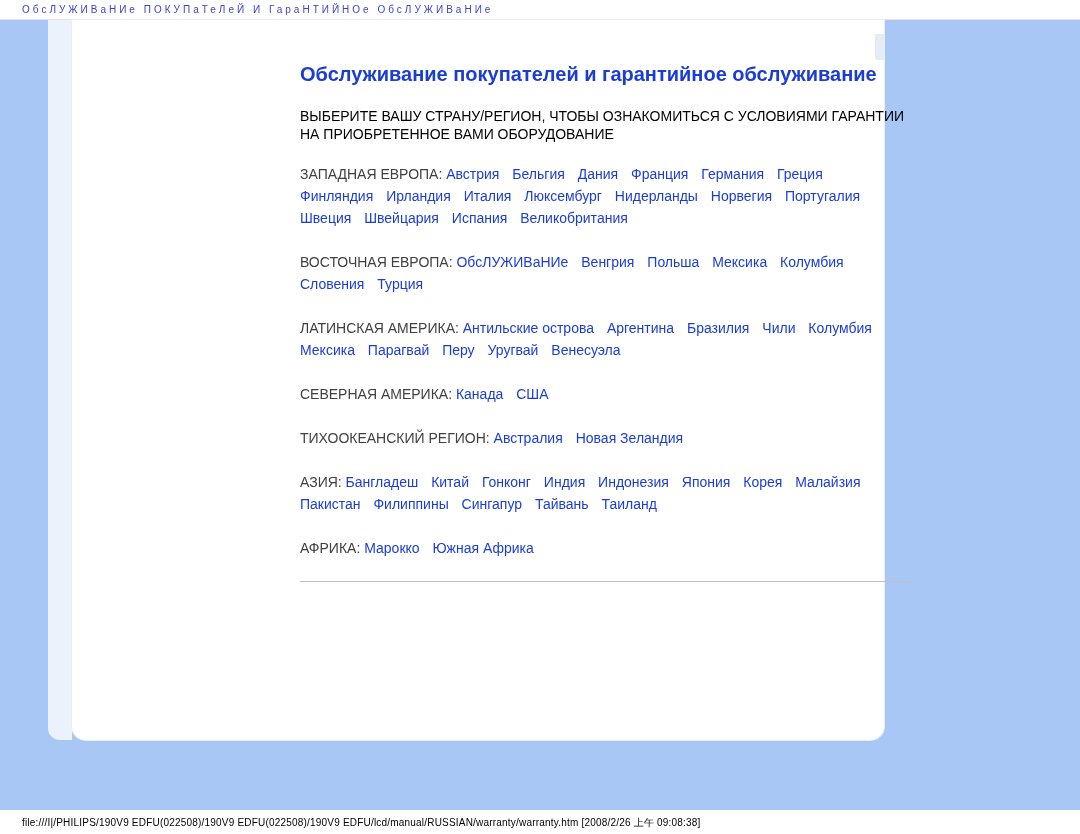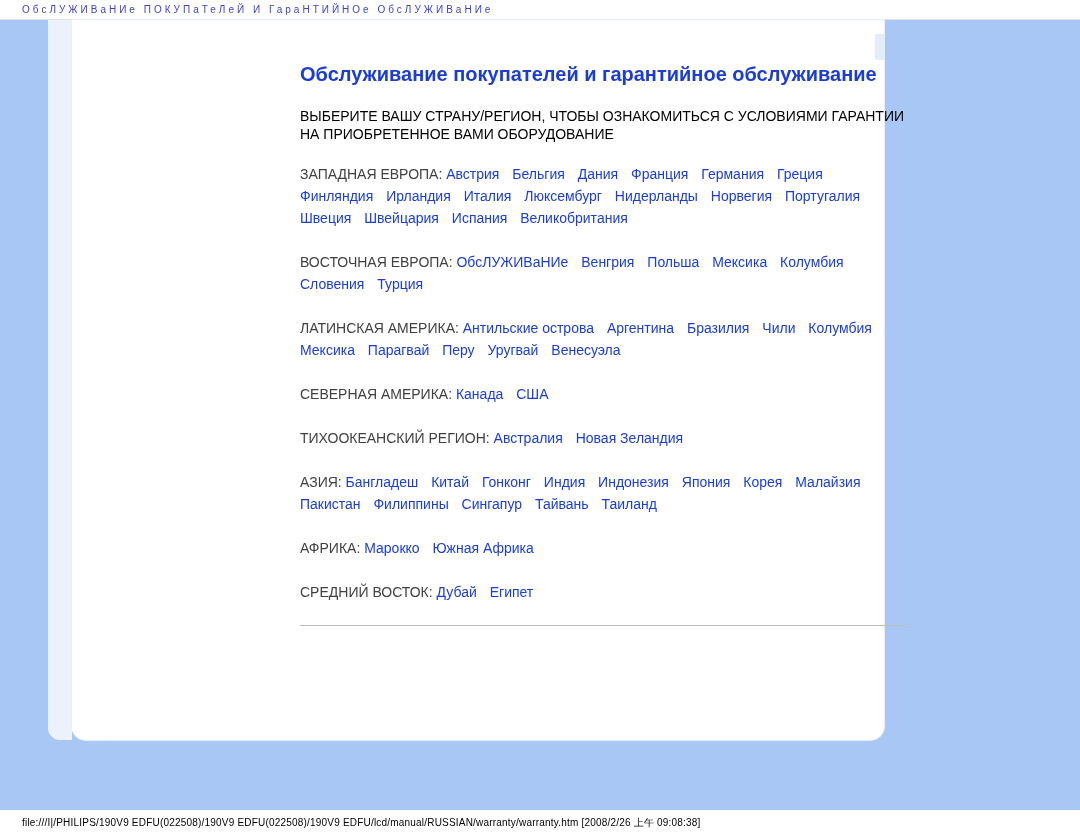--- a/index.html
+++ b/index.html
@@ -124,21 +124,20 @@
         <h1 class="title">Обслуживание покупателей и гарантийное обслуживание</h1>
         <div class="intro">ВЫБЕРИТЕ ВАШУ СТРАНУ/РЕГИОН, ЧТОБЫ ОЗНАКОМИТЬСЯ С УСЛОВИЯМИ ГАРАНТИИ НА ПРИОБРЕТЕННОЕ ВАМИ ОБОРУДОВАНИЕ</div>
         <div id="regions">
             <div class="region-block"><span class="region-label">ЗАПАДНАЯ ЕВРОПА:</span> <a class="country">Австрия</a> <a class="country">Бельгия</a> <a class="country">Дания</a> <a class="country">Франция</a> <a class="country">Германия</a> <a class="country">Греция</a> <a class="country">Финляндия</a> <a class="country">Ирландия</a> <a class="country">Италия</a> <a class="country">Люксембург</a> <a class="country">Нидерланды</a> <a class="country">Норвегия</a> <a class="country">Португалия</a> <a class="country">Швеция</a> <a class="country">Швейцария</a> <a class="country">Испания</a> <a class="country">Великобритания</a> </div>
             <div class="region-block"><span class="region-label">ВОСТОЧНАЯ ЕВРОПА:</span> <a class="country">ОбсЛУЖИВаНИе</a> <a class="country">Венгрия</a> <a class="country">Польша</a> <a class="country">Мексика</a> <a class="country">Колумбия</a> <a class="country">Словения</a> <a class="country">Турция</a> </div>
             <div class="region-block"><span class="region-label">ЛАТИНСКАЯ АМЕРИКА:</span> <a class="country">Антильские острова</a> <a class="country">Аргентина</a> <a class="country">Бразилия</a> <a class="country">Чили</a> <a class="country">Колумбия</a> <a class="country">Мексика</a> <a class="country">Парагвай</a> <a class="country">Перу</a> <a class="country">Уругвай</a> <a class="country">Венесуэла</a> </div>
             <div class="region-block"><span class="region-label">СЕВЕРНАЯ АМЕРИКА:</span> <a class="country">Канада</a> <a class="country">США</a> </div>
             <div class="region-block"><span class="region-label">ТИХООКЕАНСКИЙ РЕГИОН:</span> <a class="country">Австралия</a> <a class="country">Новая Зеландия</a> </div>
             <div class="region-block"><span class="region-label">АЗИЯ:</span> <a class="country">Бангладеш</a> <a class="country">Китай</a> <a class="country">Гонконг</a> <a class="country">Индия</a> <a class="country">Индонезия</a> <a class="country">Япония</a> <a class="country">Корея</a> <a class="country">Малайзия</a> <a class="country">Пакистан</a> <a class="country">Филиппины</a> <a class="country">Сингапур</a> <a class="country">Тайвань</a> <a class="country">Таиланд</a> </div>
             <div class="region-block"><span class="region-label">АФРИКА:</span> <a class="country">Марокко</a> <a class="country">Южная Африка</a> </div>
-            <div class="region-block"><span class="region-label">СРЕДНИЙ ВОСТОК:</span> <a class="country">Дубай</a> <a class="country">Египет</a> </div>
           </div>
         <hr class="sep">
       </div>
     </div>
   </div>
 </div>
 
 <div class="footer-path">file:///I|/PHILIPS/190V9 EDFU(022508)/190V9 EDFU(022508)/190V9 EDFU/lcd/manual/RUSSIAN/warranty/warranty.htm [2008/2/26 上午 09:08:38]</div>
 
 </body></html>

